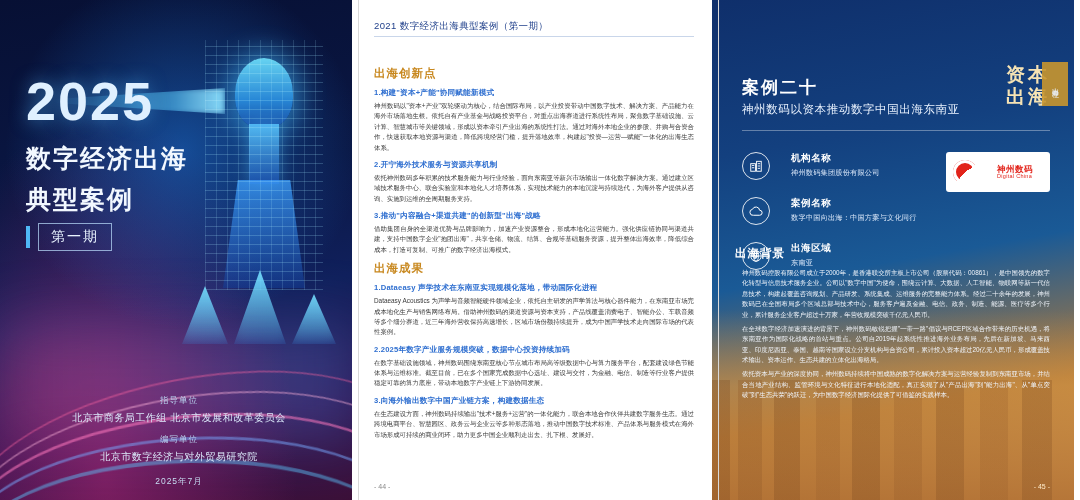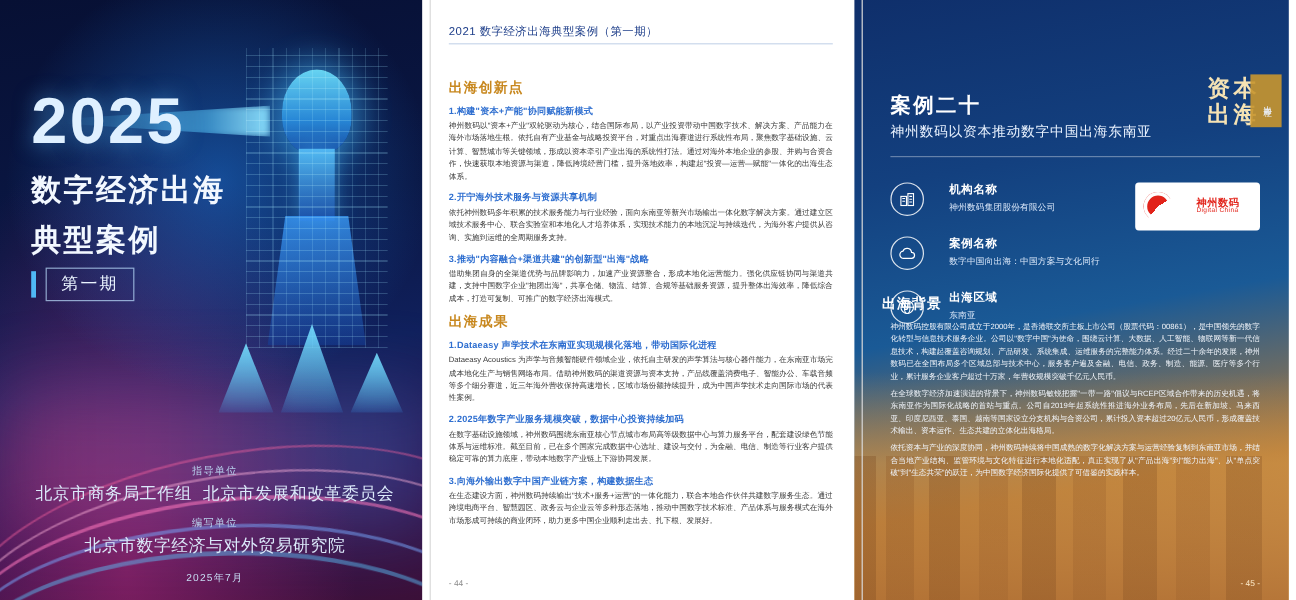--- a/index.html
+++ b/index.html
@@ -112,21 +112,21 @@
     position:absolute;left:26px;top:223px;display:flex;align-items:center;gap:8px;
   }
   .issue .bar{width:4px;height:22px;background:#4fb8f5;}
   .issue .box{
     border:1px solid rgba(190,225,255,.7);padding:4px 12px;font-size:14px;color:#eaf4ff;letter-spacing:2px;
   }
   .cover-foot{
     position:absolute;left:0;bottom:12px;width:358px;text-align:center;color:#cfe2f7;
   }
   .cf-label{font-size:8.5px;color:#b9d2ee;letter-spacing:1px;}
-  .cf-orgs{font-size:14px;margin-top:4px;color:#dbe9fa;letter-spacing:.5px;font-family:Liberation Mono, monospace;}
+  .cf-orgs{font-size:10px;margin-top:4px;color:#dbe9fa;letter-spacing:.5px;}
   .cf-gap{height:9px;}
   .cf-date{font-size:8.5px;margin-top:12px;color:#c7dcf3;letter-spacing:1px;}
 
   
   .mid{
     position:relative;width:360px;height:500px;background:#ffffff;
     padding:0;box-sizing:border-box;
   }
   .mid-head{
     position:absolute;left:22px;top:20px;right:18px;

